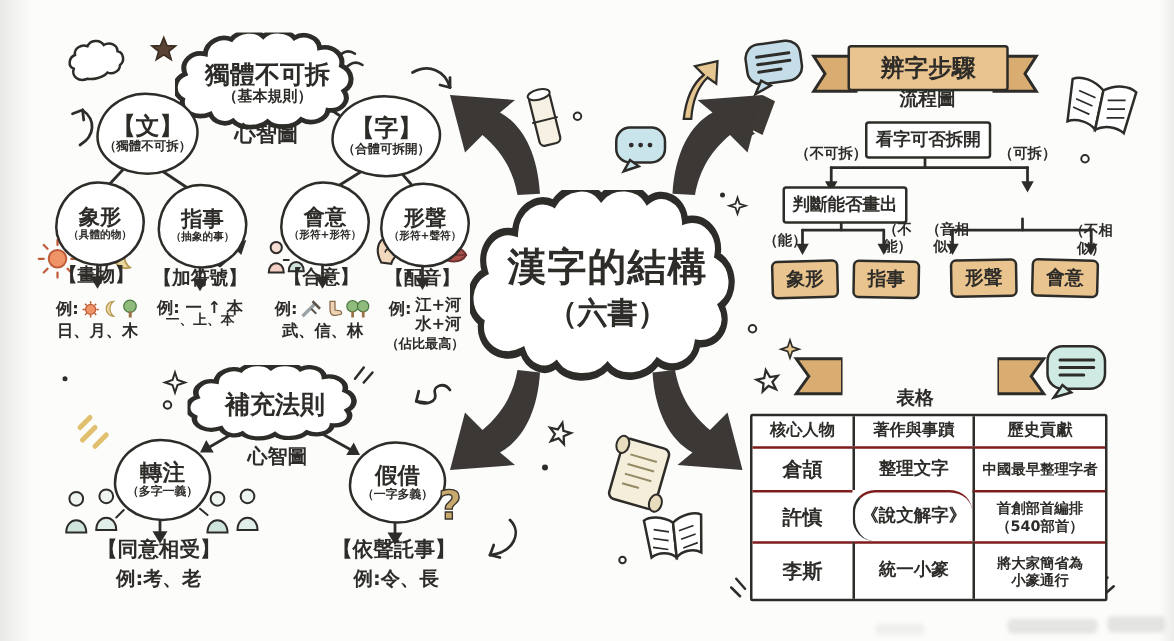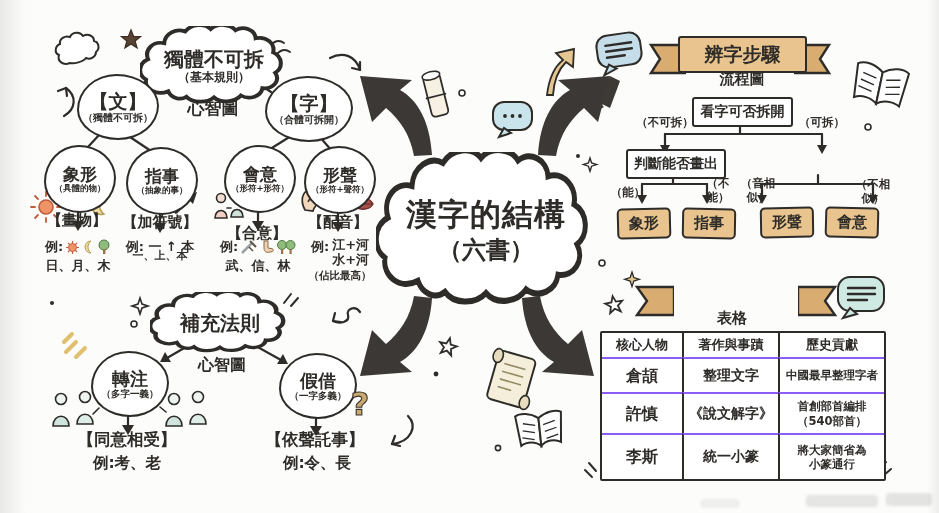--- a/index.html
+++ b/index.html
@@ -17,21 +17,21 @@
           display:flex;flex-direction:column;align-items:center;justify-content:center;text-align:center;line-height:1.1;}
   
   .t{display:flex;align-items:center;justify-content:center;text-align:center;font-weight:700;line-height:1.2;}
   .box{background:#fff;border:2.2px solid #2e2c29;border-radius:3px;display:flex;align-items:center;justify-content:center;font-weight:700;}
   .tanbox{background:#e9c48e;border:2.2px solid #2e2c29;border-radius:5px;display:flex;align-items:center;justify-content:center;font-weight:700;}
   .banner-core{position:absolute;background:#e9c48e;border:2.5px solid #2e2c29;border-radius:3px;
                display:flex;align-items:center;justify-content:center;font-weight:700;z-index:3;}
   
   .ht{position:absolute;display:grid;grid-template-columns:80px 96px 1fr;grid-template-rows:24px 35px 41px 1fr;
       background:#fff;border:2.5px solid #2e2c29;border-radius:2px;z-index:2;}
-  .hc{border-left:2px solid #2e2c29;border-top:2px solid #8b5cf6;display:flex;align-items:center;justify-content:center;
+  .hc{border-left:2px solid #2e2c29;border-top:2px solid #7f1d1d;display:flex;align-items:center;justify-content:center;
       text-align:center;font-weight:700;white-space:pre-line;line-height:1.25;}
   .hc.c0{border-left:none;} .hc.r0{border-top:none;}
   .exrow{display:flex;align-items:center;justify-content:center;gap:2px;font-weight:700;}
   .qmark{font-weight:700;color:#c9a96e;-webkit-text-stroke:1.1px #3a342c;}
   .blur{filter:blur(1.5px);border-radius:4px;}
 </style>
 </head>
 <body>
 
 <div class="stage">
@@ -280,21 +280,21 @@
     <div style="font-size:17px;font-weight:700;">會意</div>
     <div style="font-size:8.5px;font-weight:700;">（形符+形符）</div>
   </div>
   <div class="abs circle node" style="left:304px;top:146px;width:68px;height:64px;">
     <div style="font-size:17px;font-weight:700;">形聲</div>
     <div style="font-size:8.5px;font-weight:700;">（形符+聲符）</div>
   </div>
 
   <div class="abs t node" style="left:37px;top:211px;width:80px;height:18px;font-size:15px;">【畫物】</div>
   <div class="abs t node" style="left:110px;top:213px;width:100px;height:18px;font-size:15px;">【加符號】</div>
-  <div class="abs t node" style="left:217px;top:224px;width:80px;height:18px;font-size:15px;">【合意】</div>
+  <div class="abs t node" style="left:217px;top:212px;width:80px;height:18px;font-size:15px;">【合意】</div>
   <div class="abs t node" style="left:298px;top:213px;width:80px;height:18px;font-size:15px;">【配音】</div>
 
   <div class="abs node exrow" style="left:30px;top:238px;width:96px;height:18px;font-size:13px;">
     <span>例:</span>
     <svg width="15" height="15" viewBox="0 0 15 15">
         <circle cx="7.5" cy="7.5" r="4" fill="#ef9467" stroke="#c05c3a"></circle>
         <path d="M7.5,1 v2 M7.5,12 v2 M1,7.5 h2 M12,7.5 h2 M3,3 l1.4,1.4 M10.6,10.6 l1.4,1.4 M12,3 l-1.4,1.4 M4.4,10.6 L3,12" stroke="#c05c3a" stroke-width="1.2"></path>
       </svg>
     <svg width="13" height="14" viewBox="0 0 13 14">
         <path d="M9,1 a6,6 0 1 0 0,12 a7.5,7.5 0 0 1 0,-12 Z" fill="#ecd9a0" stroke="#b89b55"></path>
@@ -396,21 +396,21 @@
   <div class="ht" style="left:600px;top:331px;width:282px;height:146px;">
     <div class="hc c0 r0" style="font-size:13px;">核心人物</div>
     <div class="hc r0" style="font-size:13px;">著作與事蹟</div>
     <div class="hc r0" style="font-size:13px;">歷史貢獻</div>
 
     <div class="hc c0" style="font-size:16px;">倉頡</div>
     <div class="hc" style="font-size:14px;">整理文字</div>
     <div class="hc" style="font-size:11.5px;">中國最早整理字者</div>
 
     <div class="hc c0" style="font-size:16px;">許慎</div>
-    <div class="hc" style="font-size:14px;">《說文解字》</div>
+    <div class="hc" style="font-size:14px;border-radius:18px;">《說文解字》</div>
     <div class="hc" style="font-size:11.5px;">首創部首編排
 （540部首）</div>
 
     <div class="hc c0" style="font-size:16px;">李斯</div>
     <div class="hc" style="font-size:14px;">統一小篆</div>
     <div class="hc" style="font-size:11.5px;">將大家簡省為
 小篆通行</div>
   </div>
 
 </div>

